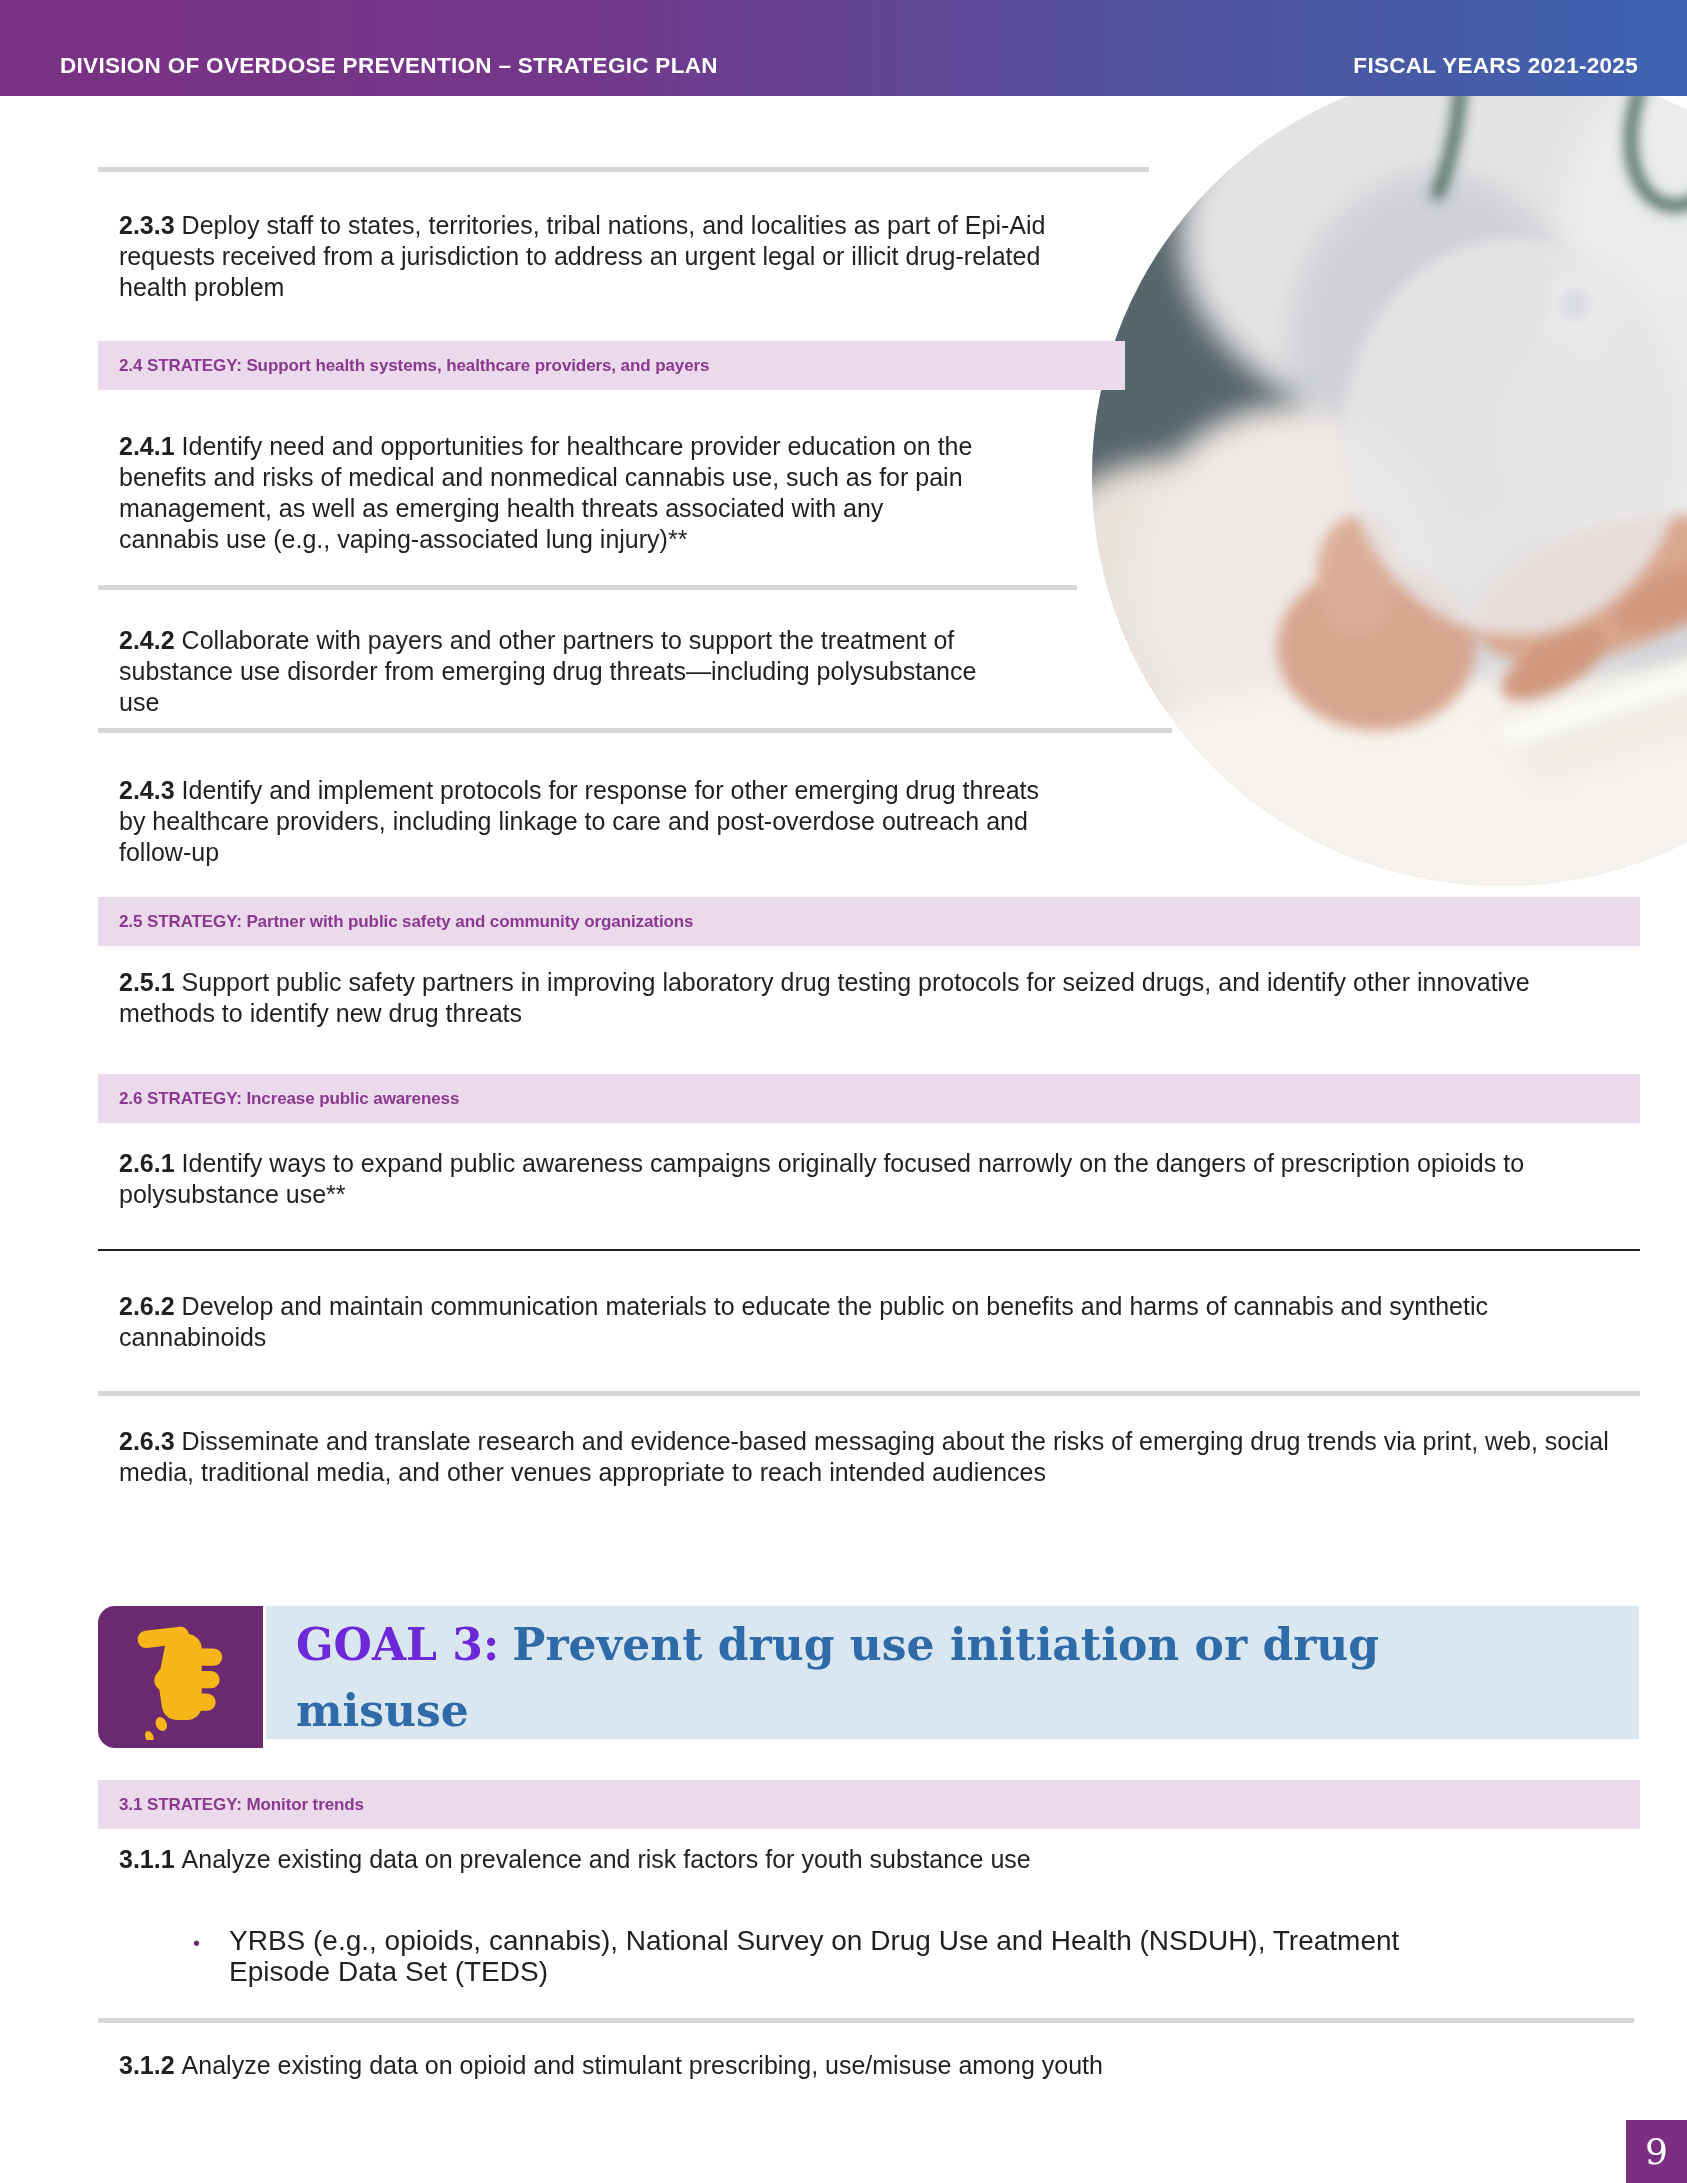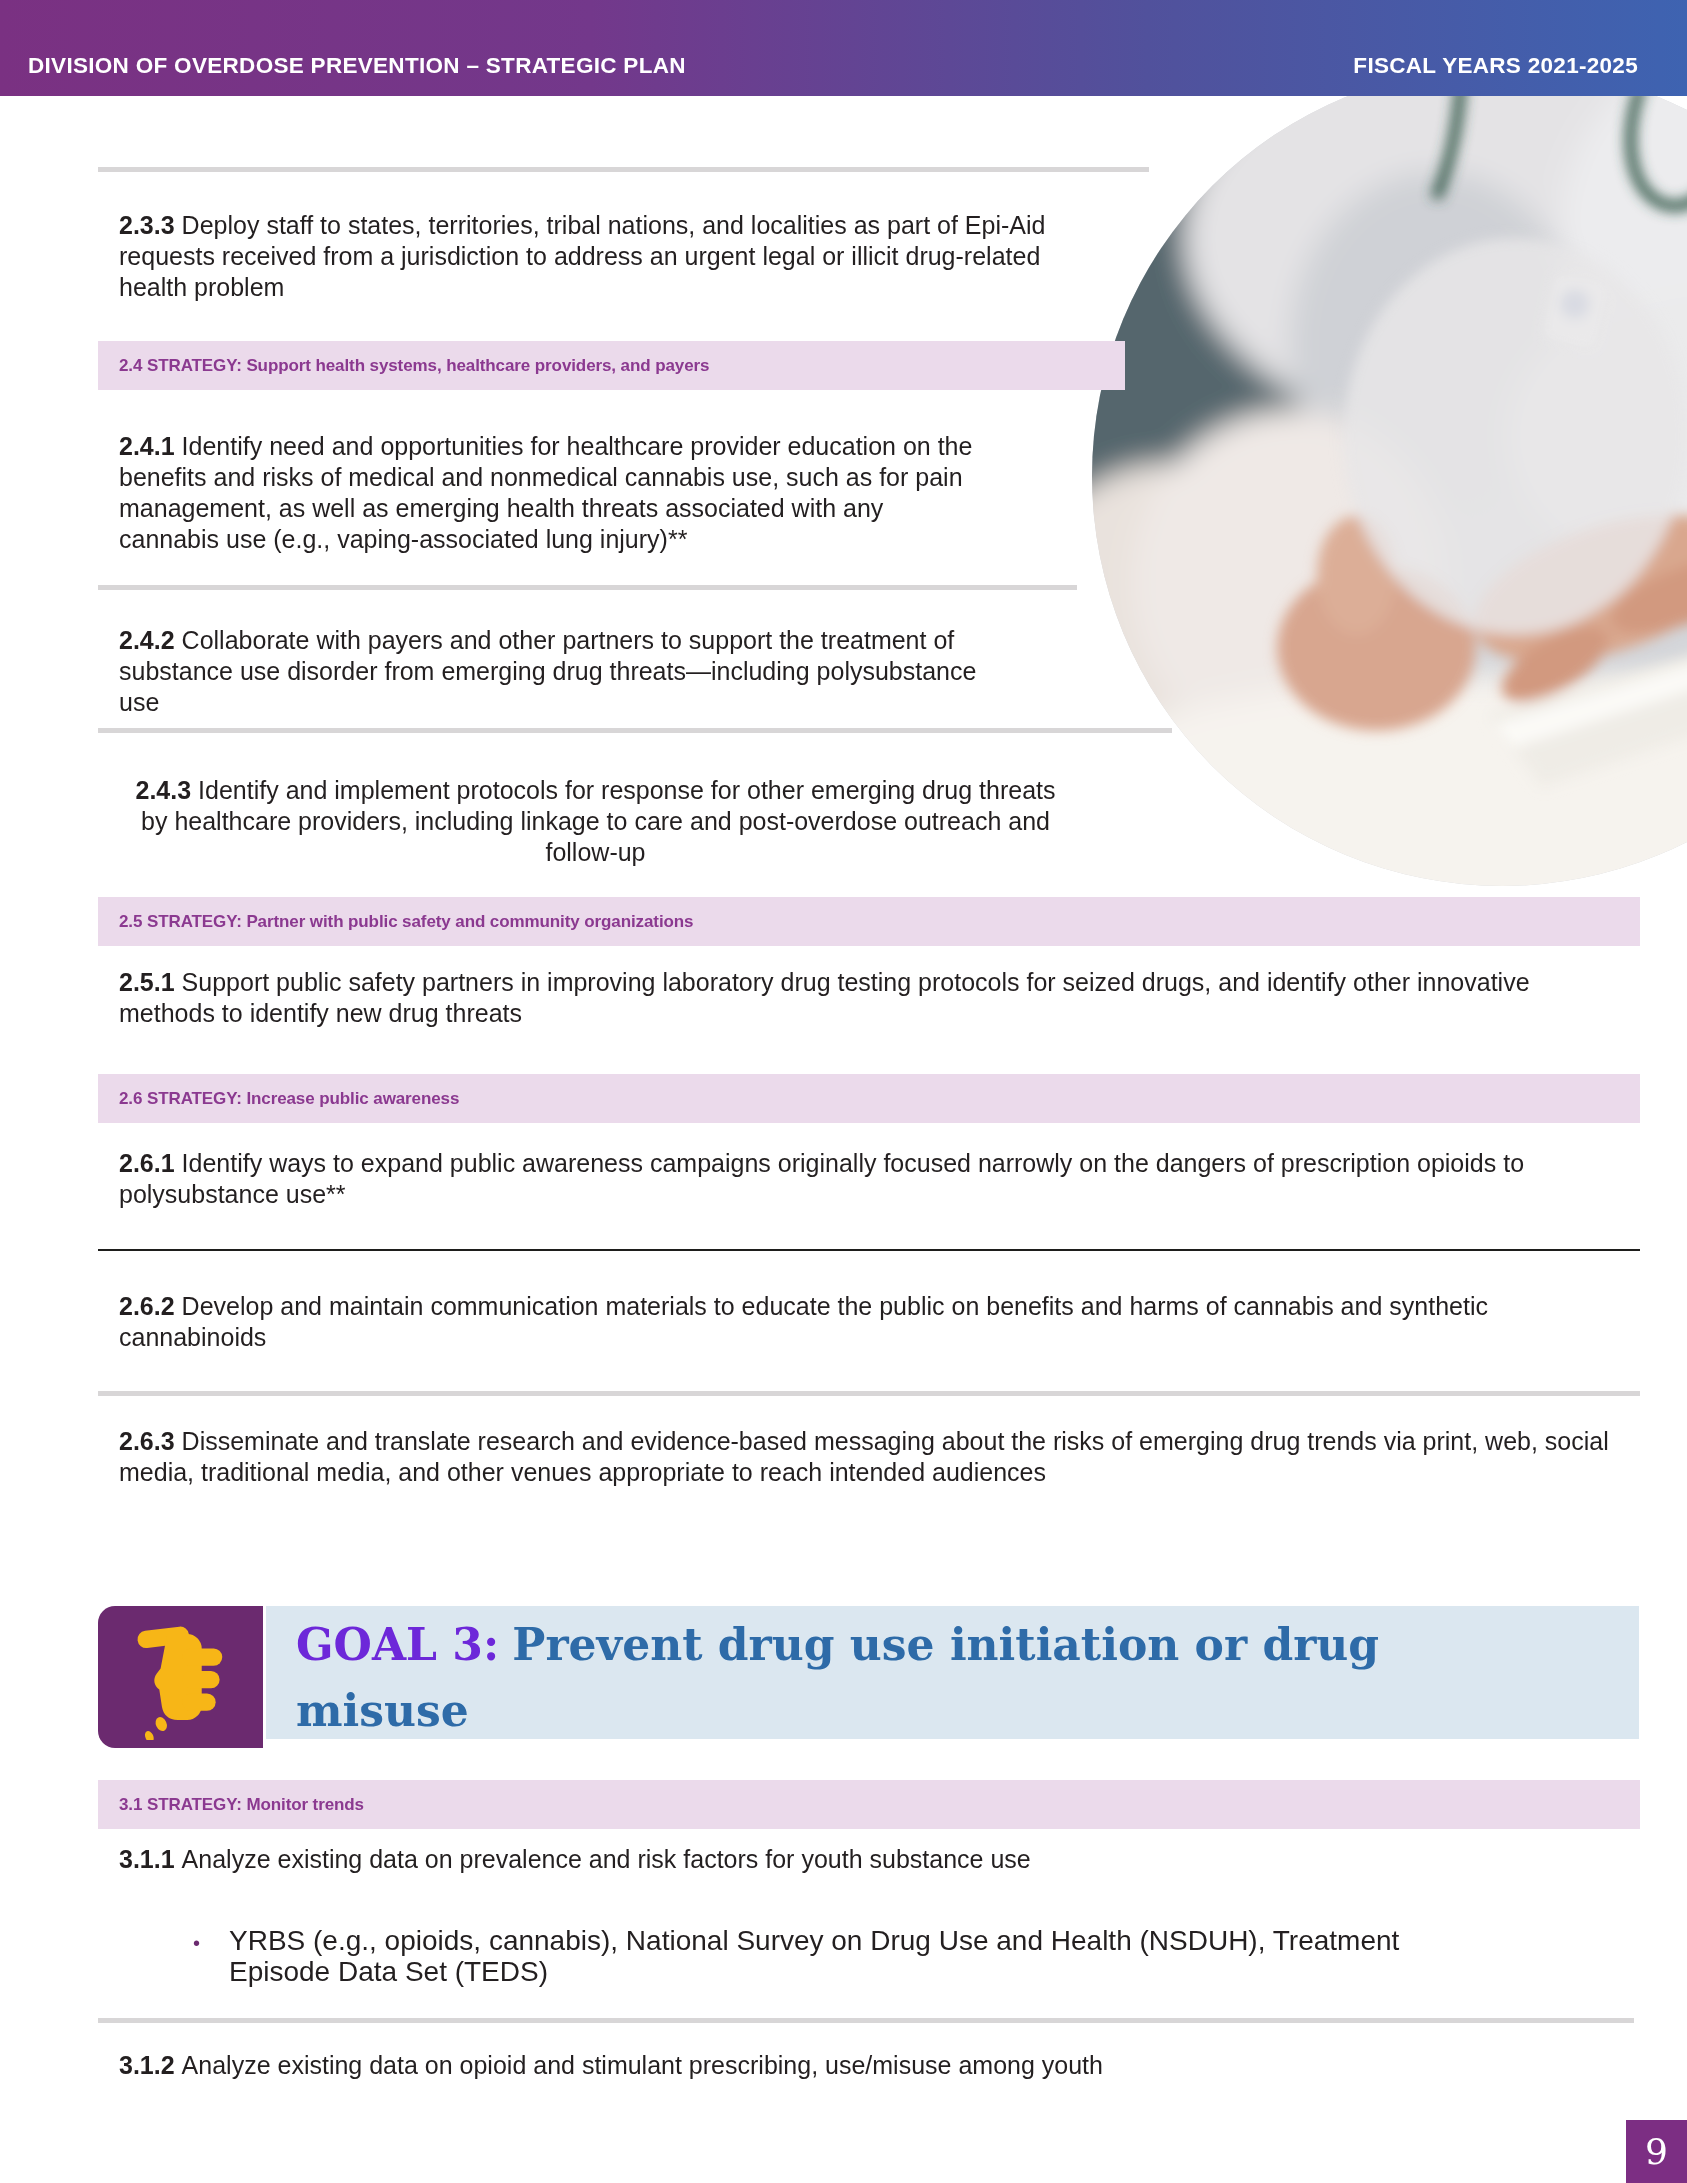--- a/index.html
+++ b/index.html
@@ -6,21 +6,21 @@
   body{
     width:1687px;height:2183px;position:relative;overflow:hidden;
     background:#ffffff;font-family:"Liberation Sans",sans-serif;color:#231f20;
   }
   .abs{position:absolute;}
   
   .topbar{
     left:0;top:0;width:1687px;height:96px;
     background:linear-gradient(90deg,#7a3182 0%,#73388b 35%,#51519c 68%,#3e63b1 100%);
     display:flex;align-items:flex-end;justify-content:space-between;
-    padding:0 49px 17px 28px;box-sizing:border-box;
+    padding:0 49px 17px 60px;box-sizing:border-box;
   }
   .topbar span{
     color:#ffffff;font-size:22.5px;font-weight:bold;letter-spacing:0.3px;white-space:nowrap;
   }
   
   .photo-circle{
     left:1092px;top:66px;width:820px;height:820px;border-radius:50%;
     overflow:hidden;z-index:1;
   }
   .photo-circle svg{display:block;width:100%;height:100%;}
@@ -127,21 +127,21 @@
 </div>
 
 <div class="abs rule" style="left:98px;top:585px;width:979px;"></div>
 
 <div class="abs para" style="left:119px;top:625px;width:893px;">
   <span class="num">2.4.2</span><span>Collaborate with payers and other partners to support the treatment of substance use disorder from emerging drug threats—including polysubstance use</span>
 </div>
 
 <div class="abs rule" style="left:98px;top:728px;width:1074px;"></div>
 
-<div class="abs para" style="left:119px;top:775px;width:953px;text-align:center;">
+<div class="abs para" style="left:119px;top:775px;width:953px;">
   <span class="num">2.4.3</span><span>Identify and implement protocols for response for other emerging drug threats by healthcare providers, including linkage to care and post-overdose outreach and follow-up</span>
 </div>
 
 <div class="abs band" style="left:98px;top:897px;width:1542px;">
   <span>2.5 STRATEGY: Partner with public safety and community organizations</span>
 </div>
 
 <div class="abs para" style="left:119px;top:967px;width:1502px;">
   <span class="num">2.5.1</span><span>Support public safety partners in improving laboratory drug testing protocols for seized drugs, and identify other innovative methods to identify new drug threats</span>
 </div>

